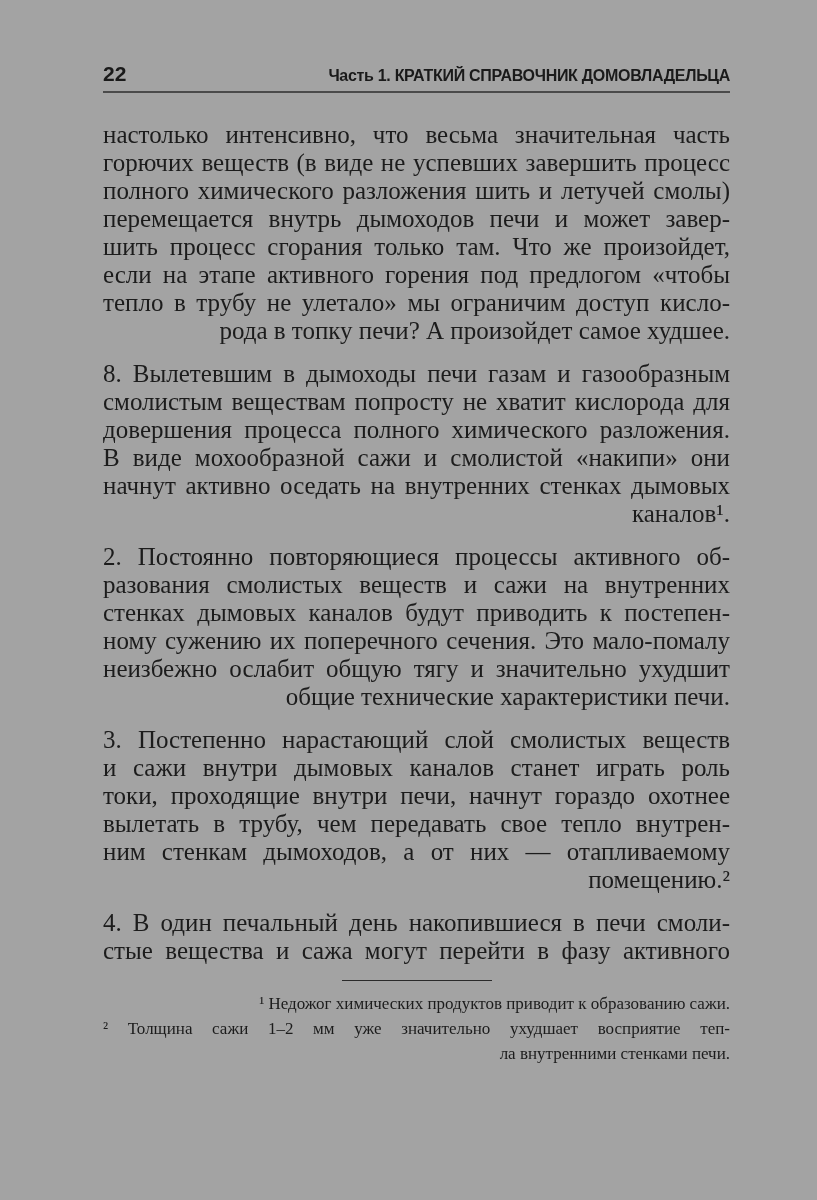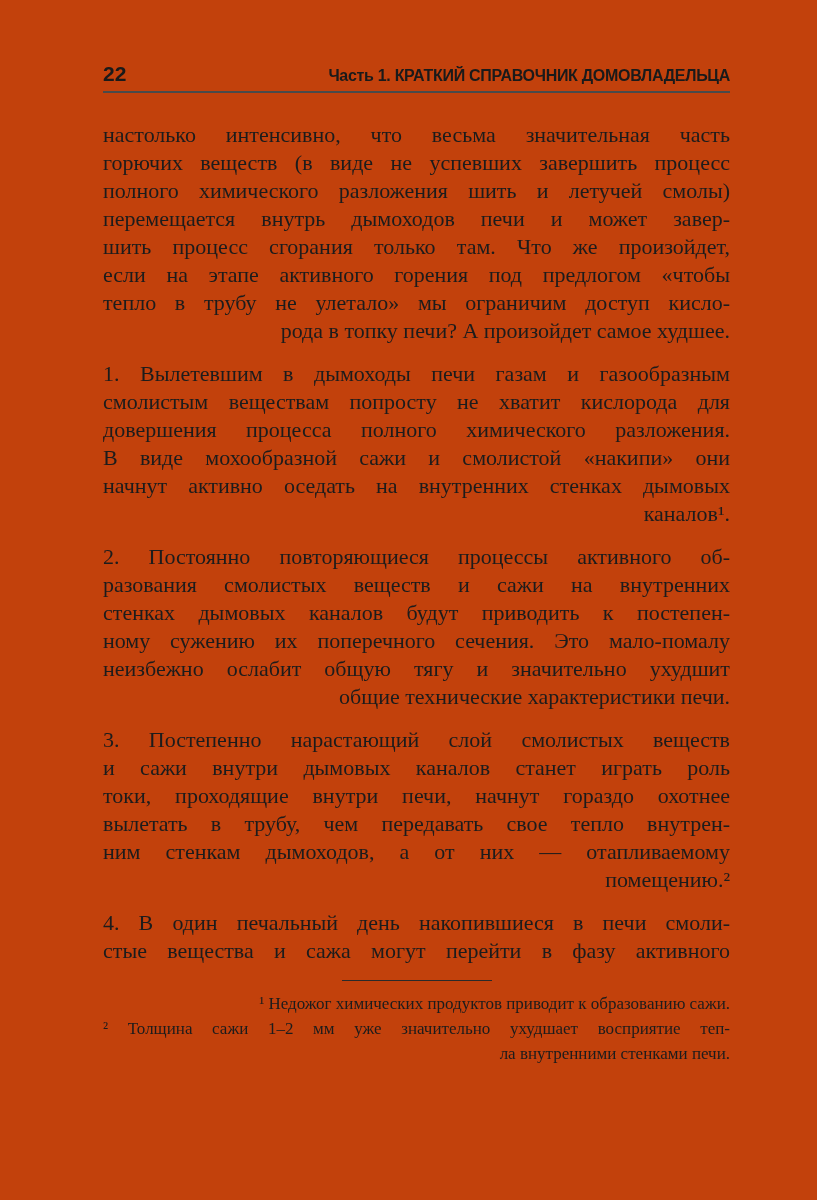--- a/index.html
+++ b/index.html
@@ -4,21 +4,21 @@
 <style>
   html, body {
     margin: 0;
     padding: 0;
     background: #ffffff;
   }
   .page {
     position: relative;
     width: 817px;
     height: 1200px;
-    background: #c2410c;
+    background: #a3a3a3;
     overflow: hidden;
   }
   .content {
     position: absolute;
     left: 103px;
     top: 62px;
     width: 627px;
   }
   
   .header {
@@ -37,21 +37,21 @@
   }
   .running-title {
     font-size: 16px;
     font-weight: 700;
     letter-spacing: -0.3px;
   }
   
   .body-text {
     margin-top: 28px;
     font-family: "Liberation Serif", serif;
-    font-size: 22px;
+    font-size: 25px;
     line-height: 28px;
     color: #1c1c1c;
   }
   .paragraph { margin: 0 0 15px 0; }
   .paragraph:last-child { margin-bottom: 15px; }
   .line {
     text-align: right;
     white-space: normal;
   }
   .line.just {
@@ -91,21 +91,21 @@
           <div class="line just">настолько интенсивно, что весьма значительная часть</div>
           <div class="line just">горючих веществ (в виде не успевших завершить процесс</div>
           <div class="line just">полного химического разложения шить и летучей смолы)</div>
           <div class="line just">перемещается внутрь дымоходов печи и может завер-</div>
           <div class="line just">шить процесс сгорания только там. Что же произойдет,</div>
           <div class="line just">если на этапе активного горения под предлогом «чтобы</div>
           <div class="line just">тепло в трубу не улетало» мы ограничим доступ кисло-</div>
           <div class="line">рода в топку печи? А произойдет самое худшее.</div>
         </div>
       <div class="paragraph">
-          <div class="line just">1. Вылетевшим в дымоходы печи газам и газообразным</div>
+          <div class="line just">8. Вылетевшим в дымоходы печи газам и газообразным</div>
           <div class="line just">смолистым веществам попросту не хватит кислорода для</div>
           <div class="line just">довершения процесса полного химического разложения.</div>
           <div class="line just">В виде мохообразной сажи и смолистой «накипи» они</div>
           <div class="line just">начнут активно оседать на внутренних стенках дымовых</div>
           <div class="line">каналов¹.</div>
         </div>
       <div class="paragraph">
           <div class="line just">2. Постоянно повторяющиеся процессы активного об-</div>
           <div class="line just">разования смолистых веществ и сажи на внутренних</div>
           <div class="line just">стенках дымовых каналов будут приводить к постепен-</div>

